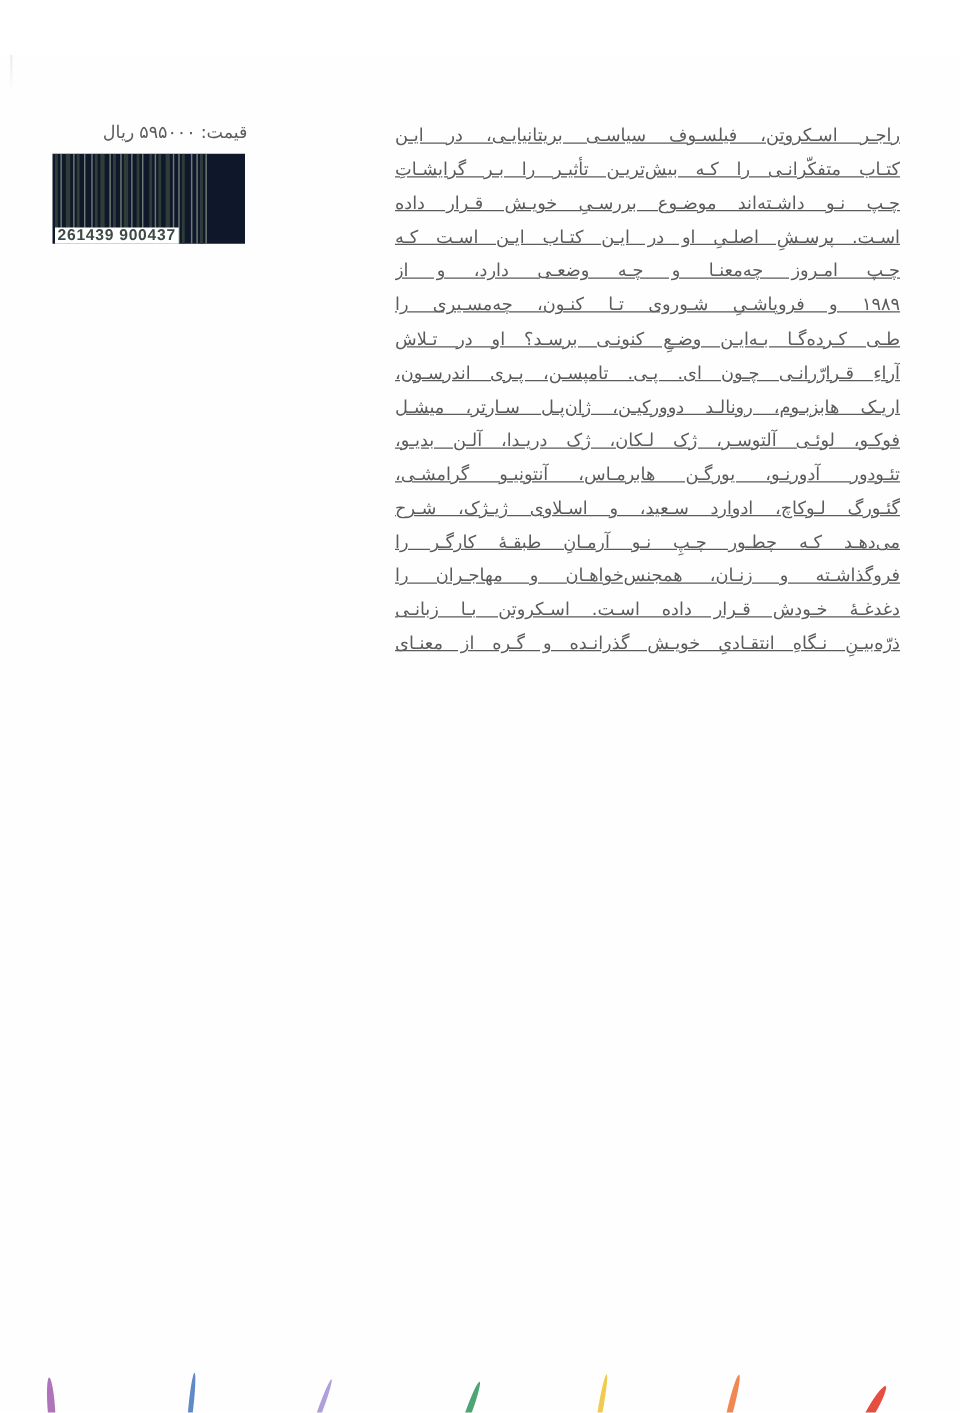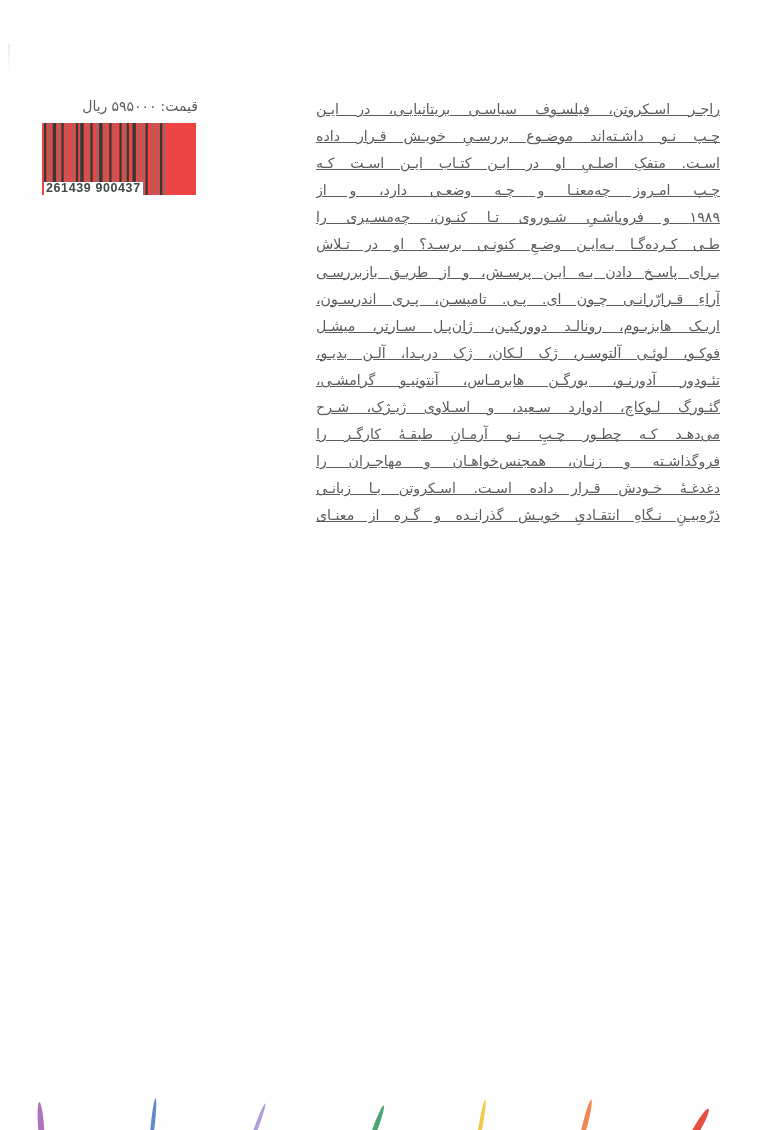--- a/index.html
+++ b/index.html
@@ -69,21 +69,21 @@
     height: 22px;
     white-space: nowrap;
   }
   .price .price-label { margin-left: 4px; }
   .price .price-unit { margin-right: 4px; }
   .barcode {
     position: relative;
     margin-top: 5px;
     height: 72px;
     width: 154px;
-    background: #ef4444;
+    background: #0f172a;
   }
   .barcode svg {
     position: absolute;
     left: 0; top: 0;
   }
   .barcode-number {
     position: absolute;
     left: 2px;
     bottom: 0px;
     background: #fff;
@@ -143,26 +143,26 @@
           <rect x="115.10000000000007" y="0" width="1.15" height="72" fill="#6f7c76"></rect>
           <rect x="118.00000000000007" y="0" width="2.3" height="72" fill="#2f3d38"></rect>
           <rect x="122.35000000000008" y="0" width="1.15" height="72" fill="#6f7c76"></rect>
         </svg>
       <div class="barcode-number">261439 900437</div>
     </div>
   </div>
 
   <div class="blurb" id="blurb">
       <span class="line">راجـر اسـکروتن، فیلسـوف سیاسـی بریتانیایـی، در ایـن</span>
+      <span class="line">کتـاب متفکّرانـی را کـه بیش‌تریـن تأثیـر را بـر گرایشـاتِ</span>
       <span class="line">چـپ نـو داشـته‌اند موضـوع بررسـیِ خویـش قـرار داده</span>
-      <span class="line">اسـت. متفکِ اصلـیِ او در ایـن کتـاب ایـن اسـت کـه</span>
+      <span class="line">اسـت. پرسـشِ اصلـیِ او در ایـن کتـاب ایـن اسـت کـه</span>
       <span class="line">چـپ امـروز چه‌معنـا و چـه وضعـی دارد، و از</span>
       <span class="line">۱۹۸۹ و فروپاشـیِ شـوروی تـا کنـون، چه‌مسـیری را</span>
       <span class="line">طـی کـرده‌گـا بـه‌ایـن وضـعِ کنونـی برسـد؟ او در تـلاش</span>
-      <span class="line">بـرای پاسـخ دادن بـه ایـن پرسـش، و از طریـق بازبررسـی</span>
       <span class="line">آراءِ قـرارّرانـی چـون ای. پـی. تامپسـن، پـری اندرسـون،</span>
       <span class="line">اریـک هابزبـوم، رونالـد دوورکیـن، ژان‌پـل سـارتر، میشـل</span>
       <span class="line">فوکـو، لوئـی آلتوسـر، ژک لـکان، ژک دریـدا، آلـن بدیـو،</span>
       <span class="line">تئـودور آدورنـو، یورگـن هابرمـاس، آنتونیـو گرامشـی،</span>
       <span class="line">گئـورگ لـوکاچ، ادوارد سـعید، و اسـلاوی ژیـژک، شـرح</span>
       <span class="line">می‌دهـد کـه چطـور چـپِ نـو آرمـانِ طبقـهٔ کارگـر را</span>
       <span class="line">فروگذاشـته و زنـان، همجنس‌خواهـان و مهاجـران را</span>
       <span class="line">دغدغـهٔ خـودش قـرار داده اسـت. اسـکروتن بـا زبانـی</span>
       <span class="line">ذرّه‌بیـنِ نـگاهِ انتقـادیِ خویـش گذرانـده و گـره از معنـای</span>
     </div>

